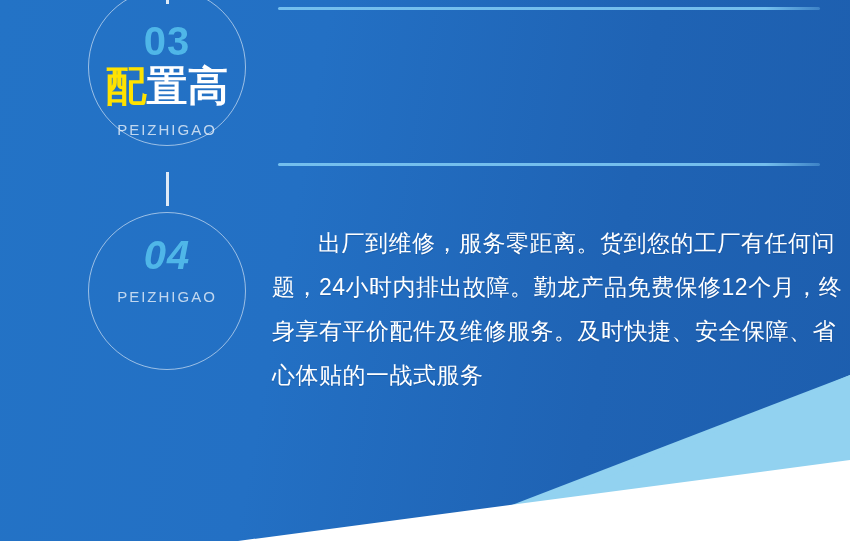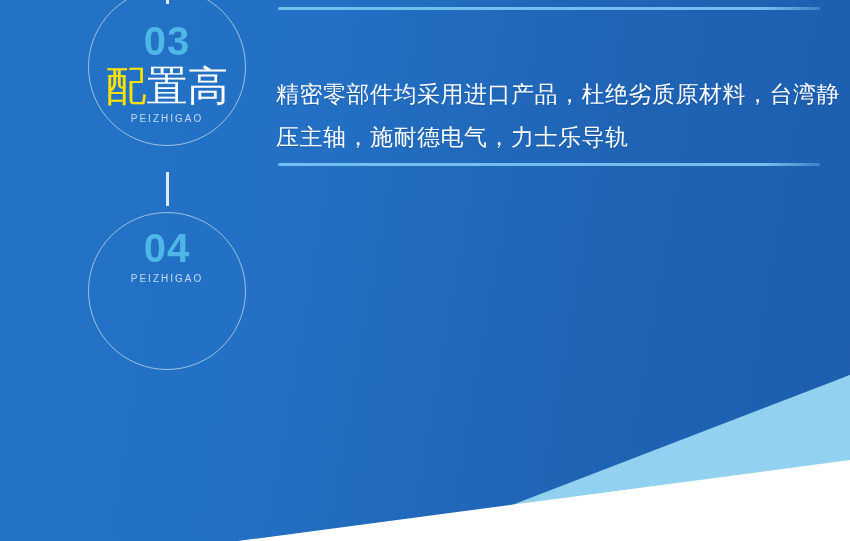--- a/index.html
+++ b/index.html
@@ -52,38 +52,38 @@
 
   .circle-num {
     font-size: 40px;
     font-weight: bold;
     color: #4fb6e8;
     line-height: 1;
     letter-spacing: 1px;
     margin-top: 32px;
     text-shadow: 0 0 1px rgba(0,0,0,0.05);
   }
-  .circle.c2 .circle-num { margin-top: 15px; }
+  .circle.c2 .circle-num { margin-top: 22px; font-style: italic; }
 
   .circle-title {
     font-size: 41px;
-    font-weight: normal;
+    font-weight: bold;
     line-height: 1.05;
     margin-top: 4px;
     white-space: nowrap;
     letter-spacing: 0px;
   }
   .circle-title .hl { color: #ffe200; }
   .circle-title .pl { color: #ffffff; }
 
   .circle-pinyin {
-    font-size: 10px;
+    font-size: 15px;
     letter-spacing: 2px;
     color: rgba(255,255,255,0.72);
-    margin-top: 5px;
+    margin-top: 13px;
     white-space: nowrap;
   }
 
   .connector {
     position: absolute;
     left: 166px;
     top: 172px;
     width: 3px;
     height: 34px;
     background: rgba(255,255,255,0.85);
@@ -161,18 +161,18 @@
     <div class="connector"></div>
 
     <div class="circle c2">
       <div class="circle-num">04</div>
       <div class="circle-pinyin">PEIZHIGAO</div>
     </div>
   </div>
 
   <div class="content-col">
     <div class="divider d1"></div>
-    <p class="para p1">精密零部件均采用进口产品，杜绝劣质原材料，台湾静压主轴，施耐德电气，力士乐导轨</p>
 
     <div class="divider d2"></div>
+    <p class="para p2">出厂到维修，服务零距离。货到您的工厂有任何问题，24小时内排出故障。勤龙产品免费保修12个月，终身享有平价配件及维修服务。及时快捷、安全保障、省心体贴的一战式服务</p>
   </div>
 
 </div>
 
 </body></html>

